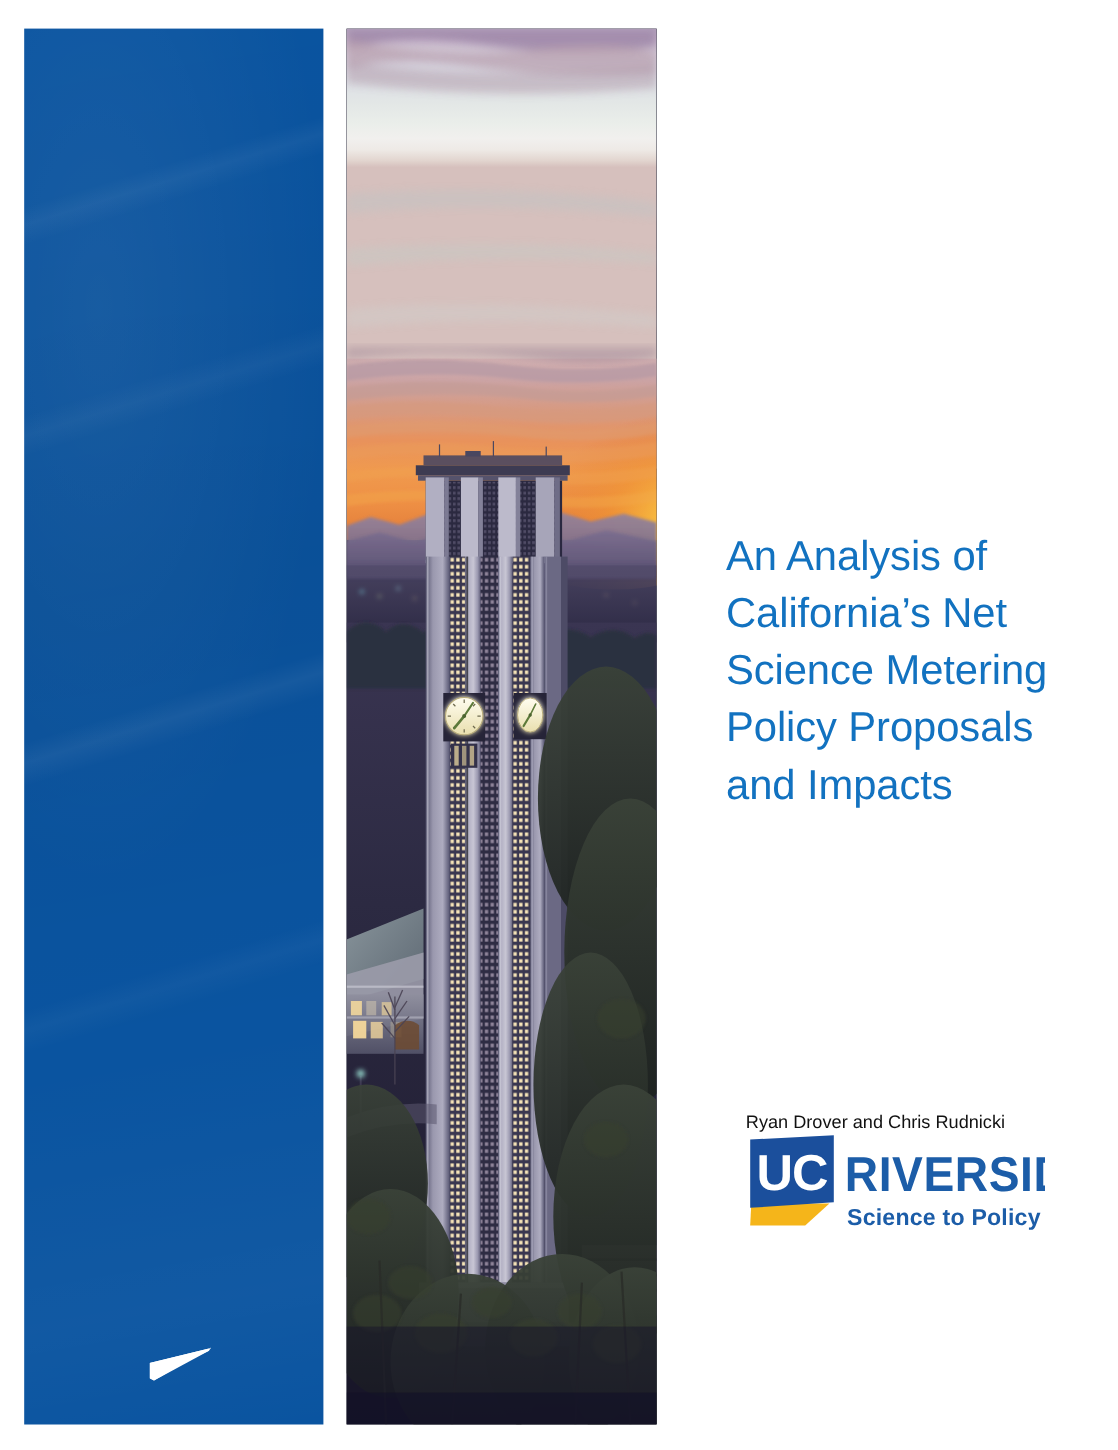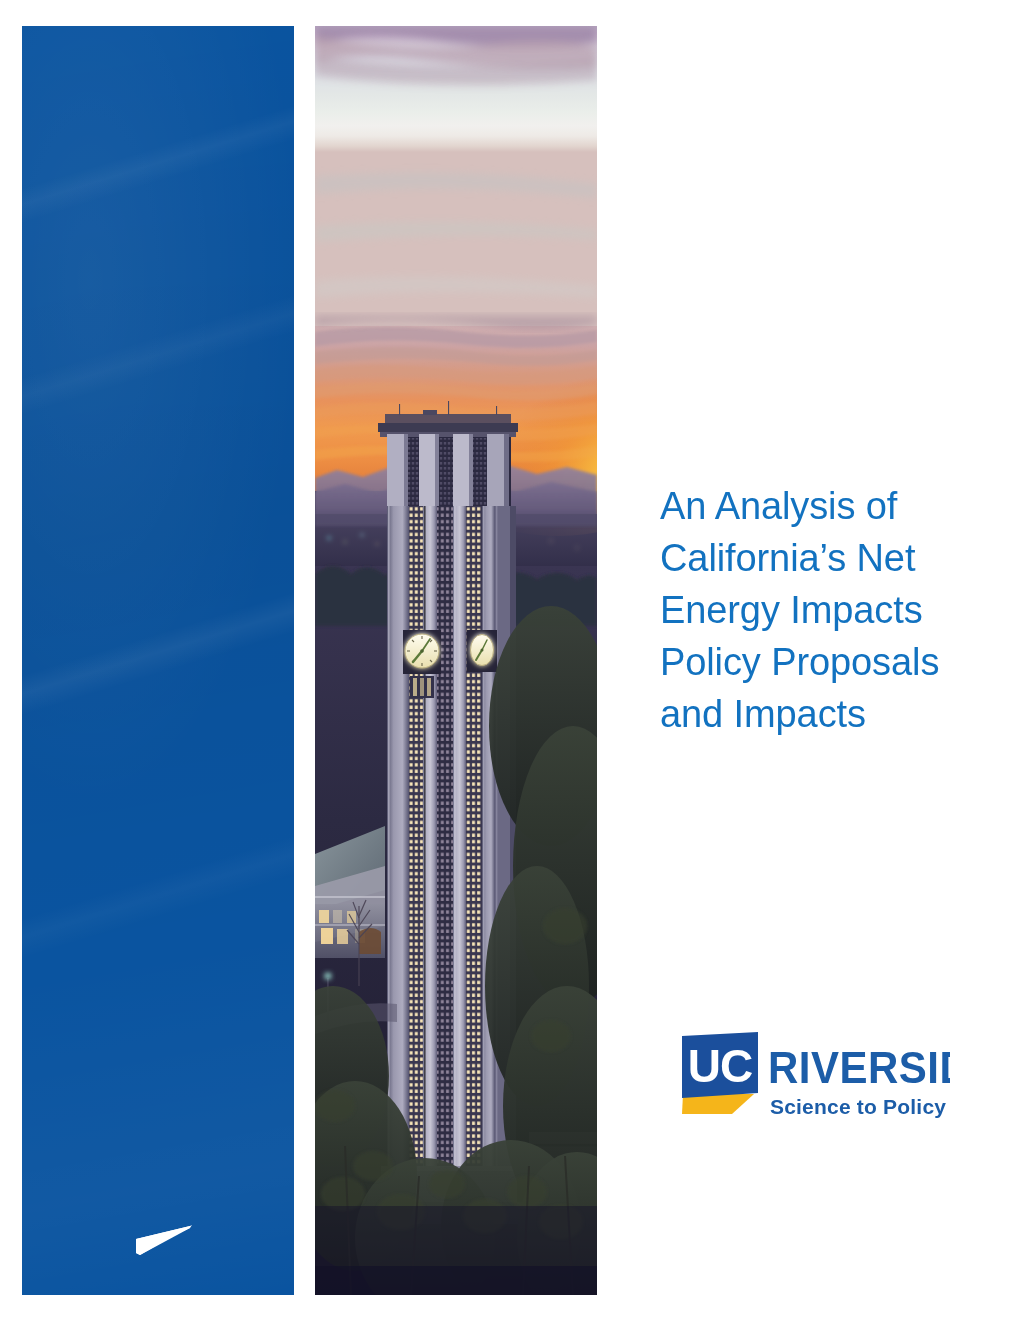--- a/index.html
+++ b/index.html
@@ -445,23 +445,24 @@
       <line x1="258" y1="1269" x2="250" y2="1130"></line>
     </g>
 
     <rect x="0" y="1180" width="282" height="89" fill="#17162a" opacity="0.55"></rect>
     <rect x="0" y="1240" width="282" height="29" fill="#121126" opacity="0.7"></rect>
   </svg>
 </div>
 
 <div class="right-col">
 
-  <div class="cover-title" style="color: rgb(18, 114, 192);">An Analysis of California’s Net Energy Impacts Policy Proposals and Impacts</div>
+  <div class="cover-title" style="color: rgb(18, 114, 192);">An Analysis of California’s Net Science Metering Policy Proposals and Impacts</div>
 
   <div class="prepared-block">
+    <span class="pb-line">Ryan Drover and Chris Rudnicki</span>
   </div>
 
   <div class="logo">
     <svg viewBox="0 0 280 96">
 
       <polygon points="13,64 84,64 62,84 12,84" fill="#f5b51a"></polygon>
 
       <polygon points="12,6 88,2 88,63 12,68" fill="#1b4f9c"></polygon>
 
       <text x="50" y="52" text-anchor="middle" font-family="'Liberation Sans', sans-serif" font-size="46" font-weight="bold" letter-spacing="-1" fill="#ffffff">UC</text>

